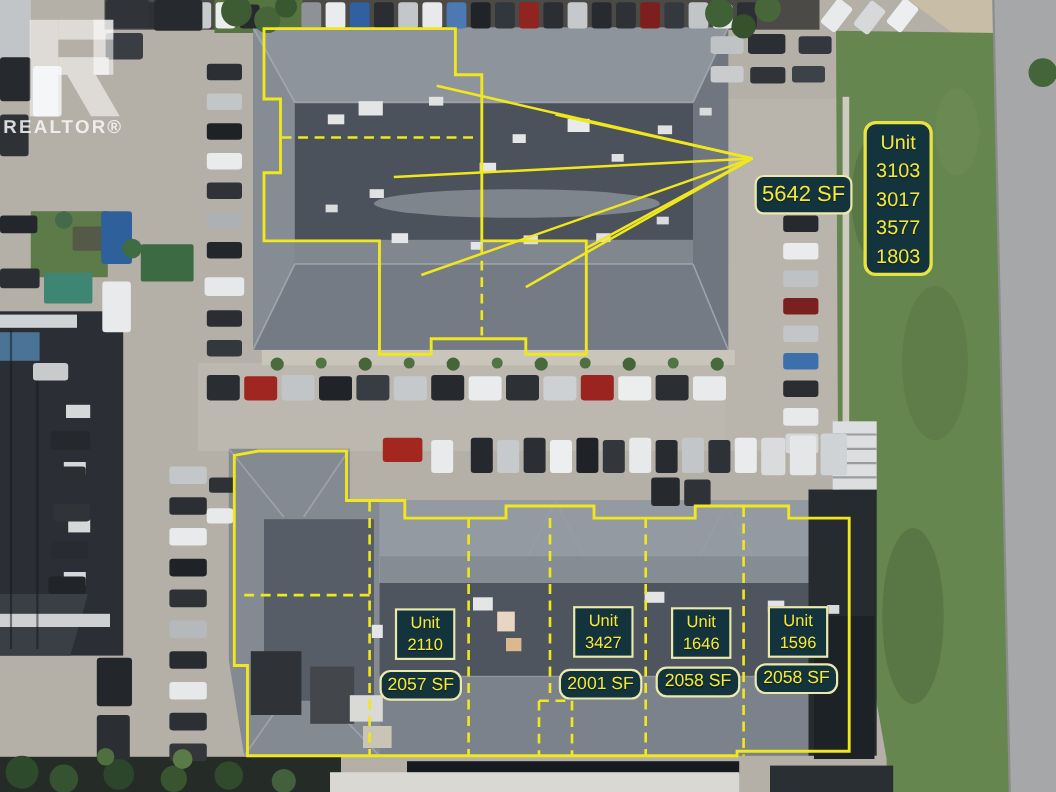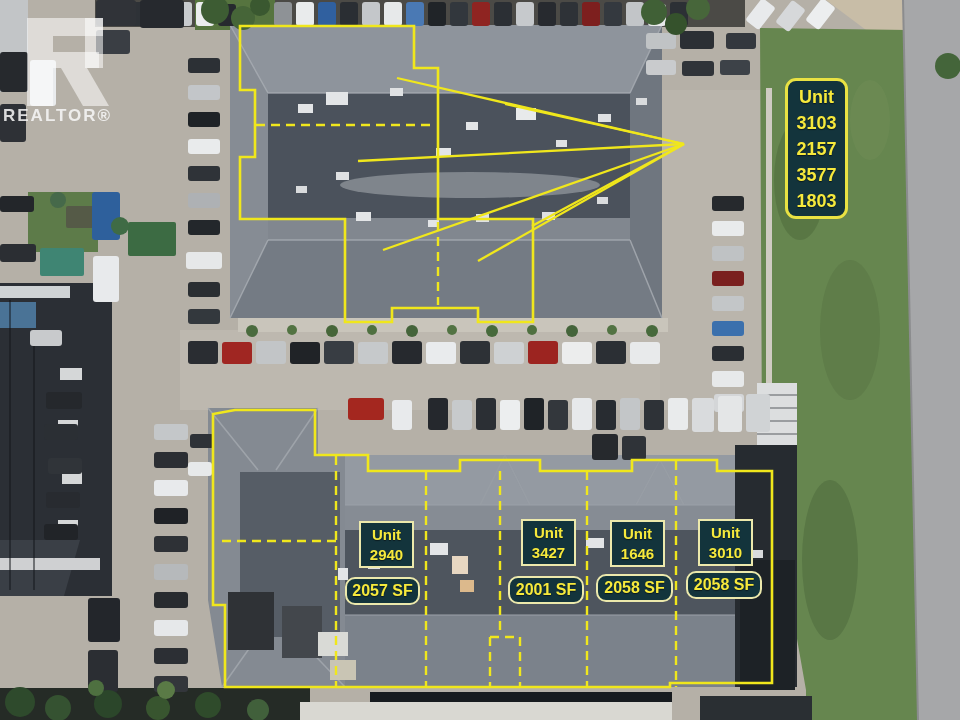--- a/index.html
+++ b/index.html
@@ -1,22 +1,22 @@
 <!DOCTYPE html>
 <html><head>
 <meta charset="utf-8">
 <style>
   html,body{margin:0;padding:0;background:#222;}
   .stage{position:relative;width:960px;height:720px;overflow:hidden;
          font-family:"Liberation Sans",sans-serif;background:#b5b0a7;}
   .stage svg{position:absolute;left:0;top:0;}
   .lbl{position:absolute;display:flex;align-items:center;justify-content:center;
        background:#13343c;border:2px solid #ece9ac;color:#f6e93c;
-       font-weight:bold;text-align:center;box-sizing:border-box;
-       text-shadow:0 1px 1px rgba(0,0,0,.5);}
+       font-weight:normal;text-align:center;box-sizing:border-box;
+       text-shadow:0 1px 1px rgba(0,0,0,.5);margin-top:32px;}
   .sf-callout{left:686px;top:127px;width:89px;height:36px;font-size:20px;border-radius:8px;}
   .units-panel{left:785px;top:78px;width:63px;height:141px;border-radius:11px;
        border-width:3px;border-color:#e9e243;flex-direction:column;font-size:18px;line-height:26px;}
   .unitbox{width:55px;height:47px;flex-direction:column;font-size:15px;line-height:20px;border-width:2px;}
   .sfbox{height:28px;font-size:16px;border-width:2px;border-radius:10px;}
   .u2110{left:359px;top:521px;} .s2110{left:345px;top:577px;width:75px;}
   .u2118{left:521px;top:519px;} .s2118{left:508px;top:576px;width:76px;}
   .u2122{left:610px;top:520px;} .s2122{left:596px;top:574px;width:77px;}
   .u2126{left:698px;top:519px;} .s2126{left:686px;top:571px;width:76px;}
   .watermark{position:absolute;left:0;top:6px;width:130px;pointer-events:none;}
@@ -305,32 +305,35 @@
         <rect x="0" y="10" width="26" height="88"></rect>
         <rect x="26" y="10" width="50" height="18"></rect>
         <rect x="58" y="10" width="18" height="50"></rect>
         <rect x="26" y="44" width="46" height="16"></rect>
         <polygon points="34,60 60,60 82,98 56,98"></polygon>
       </g>
     </svg>
     <div class="brand">REALTOR®</div>
   </div>
 
+  <div class="lbl sf-callout">
+    <span>5642 SF</span>
+  </div>
 
   <div class="lbl units-panel">
     <span>Unit</span>
     <span>3103</span>
-    <span>2157</span>
+    <span>3017</span>
     <span>3577</span>
     <span>1803</span>
   </div>
 
   <div class="lbl unitbox u2110">
     <span>Unit</span>
-    <span>2940</span>
+    <span>2110</span>
   </div>
   <div class="lbl sfbox s2110">
     <span>2057 SF</span>
   </div>
 
   <div class="lbl unitbox u2118">
     <span>Unit</span>
     <span>3427</span>
   </div>
   <div class="lbl sfbox s2118">
@@ -340,19 +343,19 @@
   <div class="lbl unitbox u2122">
     <span>Unit</span>
     <span>1646</span>
   </div>
   <div class="lbl sfbox s2122">
     <span>2058 SF</span>
   </div>
 
   <div class="lbl unitbox u2126">
     <span>Unit</span>
-    <span>3010</span>
+    <span>1596</span>
   </div>
   <div class="lbl sfbox s2126">
     <span>2058 SF</span>
   </div>
 
 </div>
 
 </body></html>

